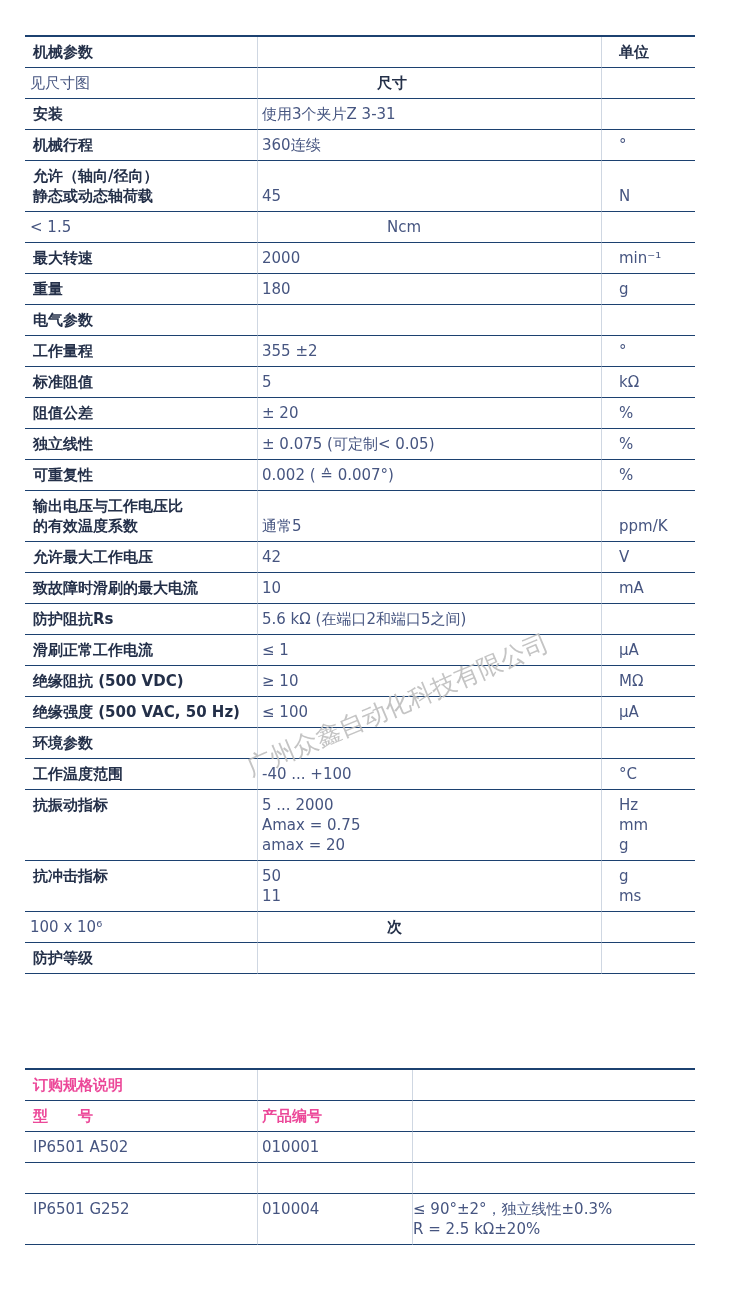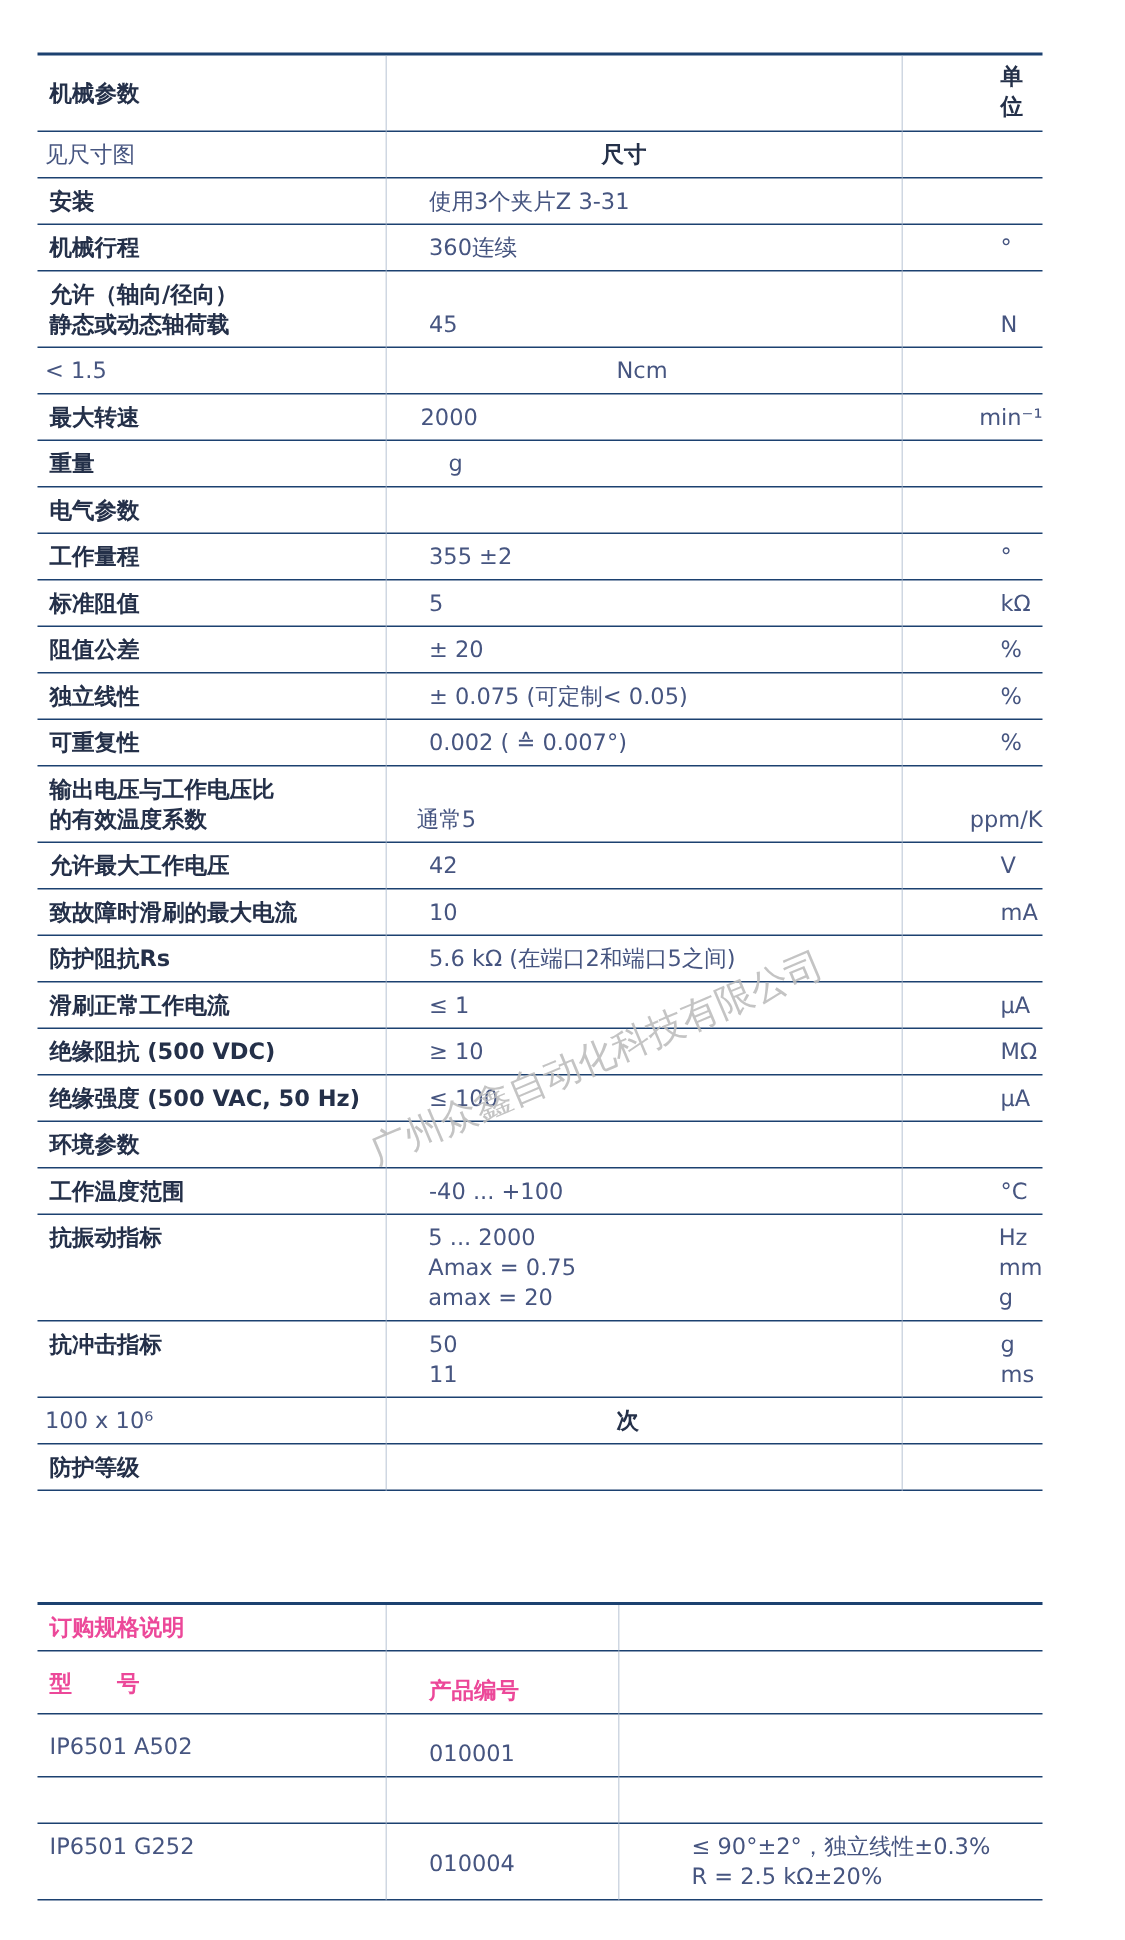--- a/index.html
+++ b/index.html
@@ -5,35 +5,35 @@
   html,body{margin:0;padding:0;background:#ffffff;}
   body{width:750px;height:1293px;position:relative;overflow:hidden;
        font-family:"DejaVu Sans","Liberation Sans",sans-serif;}
   .page{position:absolute;inset:0;background:#fff;}
 
   .tbl{position:absolute;left:25px;width:670px;border-top:2.5px solid #1c4170;background:transparent;}
   #spec-table{top:35px;}
   #order-table{top:1068px;}
 
   .row{display:flex;align-items:center;border-bottom:1.5px solid #1c4170;
-       box-sizing:border-box;min-height:31px;gap:24px;}
+       box-sizing:border-box;min-height:31px;}
   .row.top{align-items:flex-start;}
   .row.bottom{align-items:flex-end;}
 
   .cell{box-sizing:border-box;font-size:15px;line-height:20px;white-space:pre-line;
         padding:5px 0;color:#465580;}
   .c1{width:232px;padding-left:8px;font-weight:bold;color:#243049;}
   .c2{width:344px;padding-left:5px;}
   .c3{flex:1;padding-left:18px;}
   .head .c3, .head .c2{font-weight:bold;color:#243049;font-family:Liberation Serif, serif;}
   .bold-u{font-weight:bold;color:#243049;}
 
   
   .o1{width:232px;padding-left:8px;}
-  .o2{width:155px;padding-left:5px;margin-top:11px;}
+  .o2{width:155px;padding-left:5px;}
   .o3{flex:1;padding-left:1px;}
   .head .o1, .head2 .o1, .head2 .o2{font-weight:bold;color:#ec4899;}
 
   
   .vsep{position:absolute;top:0;bottom:0;width:1px;background:#a8b6cb;opacity:.55;}
   #spec-table .vsep.v1{left:232px;}
   #spec-table .vsep.v2{left:576px;}
   #order-table .vsep.v1{left:232px;}
   #order-table .vsep.v2{left:387px;}
 
@@ -80,20 +80,21 @@
       <div class="cell c2">&lt; 1.5</div>
       <div class="cell c3">Ncm</div>
     </div>
     <div class="row">
       <div class="cell c1">最大转速</div>
       <div class="cell c2">2000</div>
       <div class="cell c3">min⁻¹</div>
     </div>
     <div class="row">
       <div class="cell c1">重量</div>
+      <div class="cell c2">180</div>
       <div class="cell c3">g</div>
     </div>
     <div class="row head">
       <div class="cell c1">电气参数</div>
       <div class="cell c2"></div>
       <div class="cell c3"></div>
     </div>
     <div class="row">
       <div class="cell c1">工作量程</div>
       <div class="cell c2">355 ±2</div>

